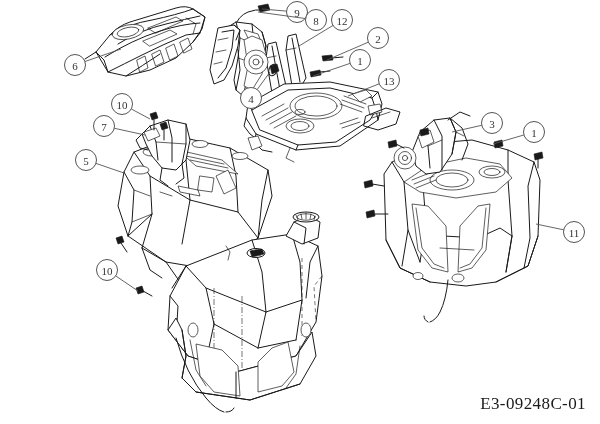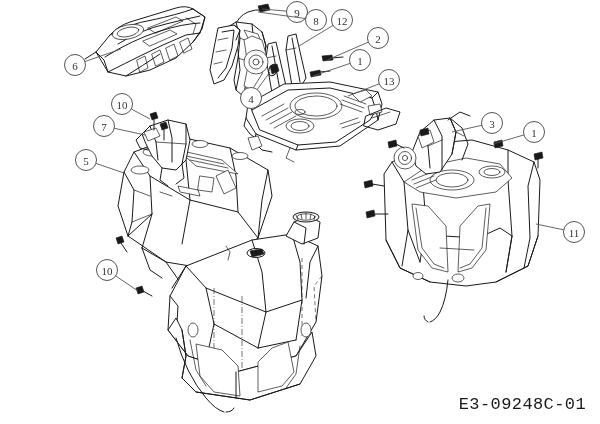--- a/index.html
+++ b/index.html
@@ -1,21 +1,21 @@
 <!DOCTYPE html>
 <html><head>
 <meta charset="utf-8">
 <style>
   html,body{margin:0;padding:0;background:#ffffff;}
   body{width:600px;height:424px;overflow:hidden;
        font-family:"Liberation Sans", sans-serif;}
   #stage{position:relative;width:600px;height:424px;background:#fff;}
   #stage svg{position:absolute;left:0;top:0;}
   .pn{position:absolute;right:14px;bottom:10px;
-      font-family:Liberation Mono, monospace;
+      font-family:Liberation Serif, serif;
       font-size:17px;letter-spacing:.4px;color:#1a1a1a;}
 </style>
 </head>
 <body>
 
 <div id="stage">
 
 <svg id="art" width="600" height="424" viewBox="0 0 600 424">
   <defs>
     <style>

